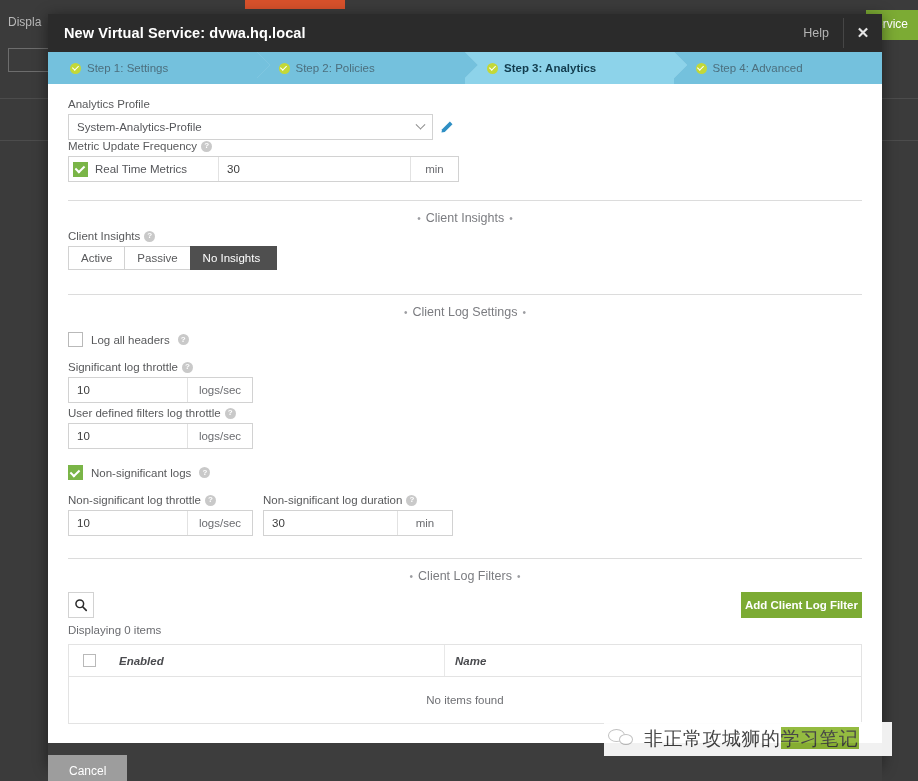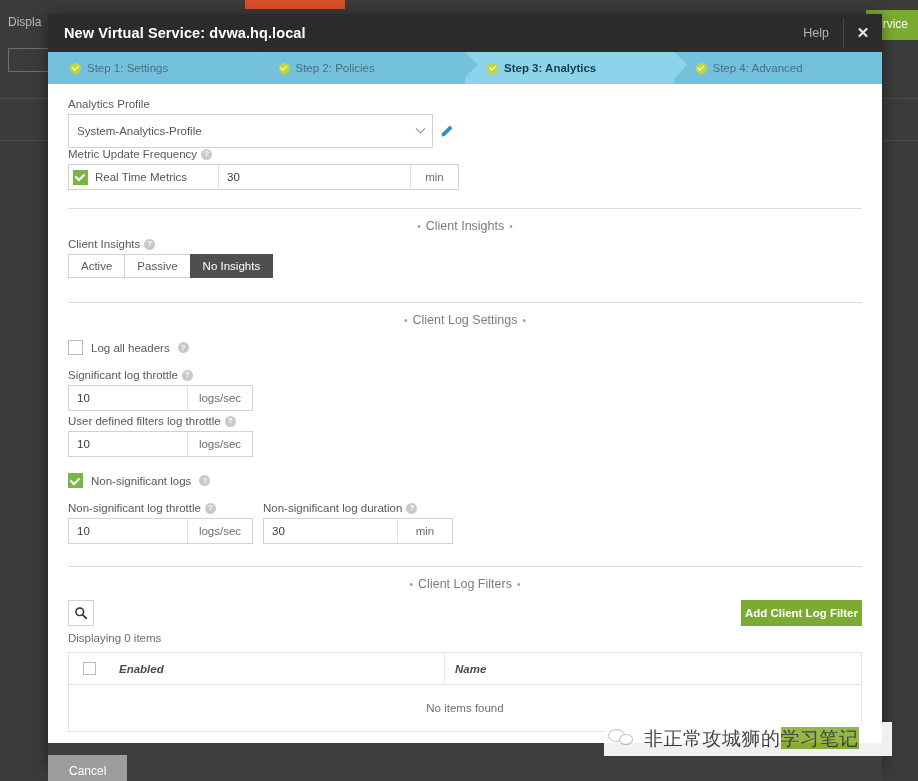--- a/index.html
+++ b/index.html
@@ -155,21 +155,21 @@
     margin-bottom: 4px; display: flex; align-items: center; gap: 4px;
   }
   .qmark {
     display: inline-flex; align-items: center; justify-content: center;
     width: 11px; height: 11px; border-radius: 50%;
     background: #c9c9c9; color: #ffffff;
     font-size: 8px; font-weight: bold; line-height: 1;
     cursor: pointer;
   }
 
-  .inputbar { display: flex; height: 34px; }
+  .inputbar { display: flex; height: 26px; }
   .sel {
     flex: 1; border: 1px solid #d2d2d2; background: #fff;
     display: flex; align-items: center; padding: 0 8px;
     font-size: 11.5px; color: #55565a;
     position: relative; cursor: pointer;
   }
   .sel .chev {
     margin-left: auto;
     width: 7px; height: 7px;
     border-right: 1.4px solid #8a8a8a;
@@ -242,21 +242,21 @@
   .numfield.wide { width: 190px; }
   .numfield.wide .u { width: 55px; }
 
   
   .btngroup { display: flex; }
   .btngroup .bg-btn {
     border: 1px solid #d2d2d2; border-right: none;
     padding: 5px 12px; font-size: 11.5px; color: #58595b;
     background: #fff; cursor: pointer;
   }
-  .btngroup .bg-btn:last-child { border-right: 1px solid #fca5a5; }
+  .btngroup .bg-btn:last-child { border-right: 5px solid #fca5a5; }
   .btngroup .bg-btn.sel-on {
     background: #4f4f4f; color: #ffffff; border-color: #4f4f4f;
   }
 
   
   .toolbar { display: flex; align-items: flex-start; margin: 6px 6px 0 6px; }
   .searchbox {
     width: 26px; height: 26px; border: 1px solid #d2d2d2; background: #fff;
     display: flex; align-items: center; justify-content: center; cursor: pointer;
   }

